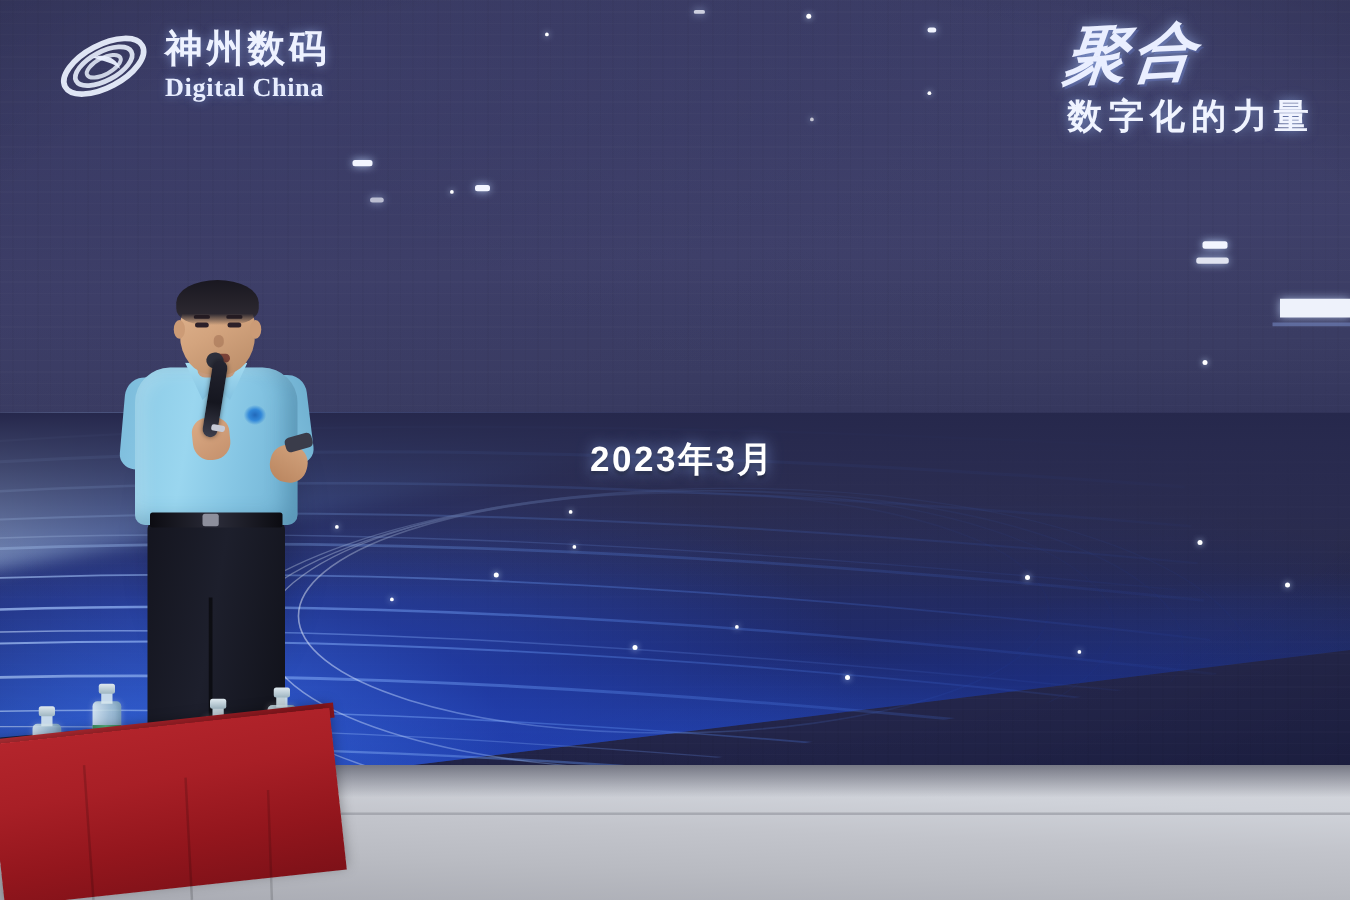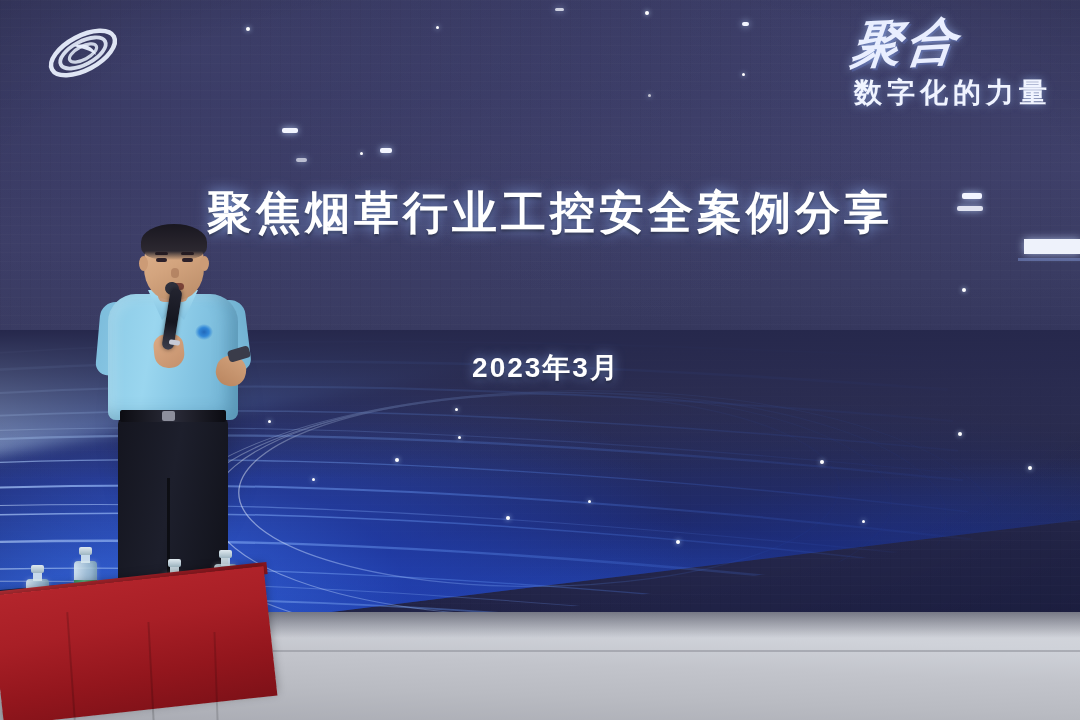--- a/index.html
+++ b/index.html
@@ -343,28 +343,31 @@
       <div class="logo-mark">
         <svg viewBox="0 0 78 62" width="78" height="62">
           <g fill="none" stroke="#e8eefc" stroke-linecap="round">
             <ellipse cx="39" cy="31" rx="35" ry="17" transform="rotate(-28 39 31)" stroke-width="4.5" opacity="0.95"></ellipse>
             <ellipse cx="39" cy="31" rx="25" ry="11.5" transform="rotate(-28 39 31)" stroke-width="3.8" opacity="0.9"></ellipse>
             <ellipse cx="39" cy="31" rx="15" ry="6.5" transform="rotate(-28 39 31)" stroke-width="3.2" opacity="0.85"></ellipse>
           </g>
           <path d="M30 24 C40 20 50 25 52 33 C47 28 38 27 30 24 Z" fill="#eaf0ff" opacity="0.95"></path>
         </svg>
       </div>
+      <div class="logo-txt">
+        <span class="logo-cn">神州数码</span>
+        <span class="logo-en">Digital China</span>
+      </div>
     </div>
 
     <div class="slogan">
       <div class="slogan-big">聚合</div>
       <div class="slogan-sub">数字化的力量</div>
     </div>
 
-    <div class="title">聚焦烟草行业工控安全案例分享</div>
     <div class="subtitle">2023年3月</div>
   </div>
 
   <div class="floor"></div>
   <div class="floor-shadow"></div>
   <div class="floor-line"></div>
 
   <div class="person">
     <div class="p-shadow"></div>
     <div class="p-legs"></div>

